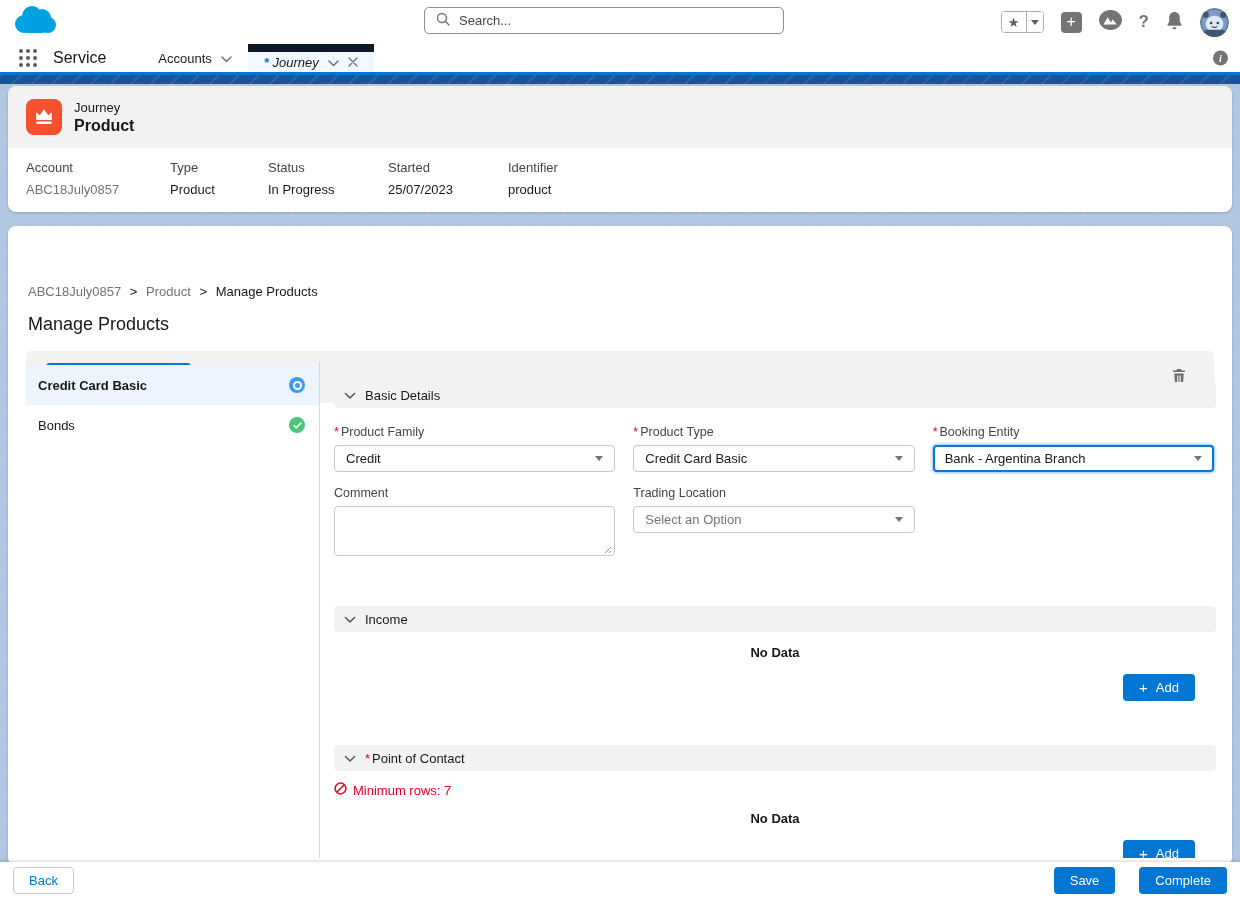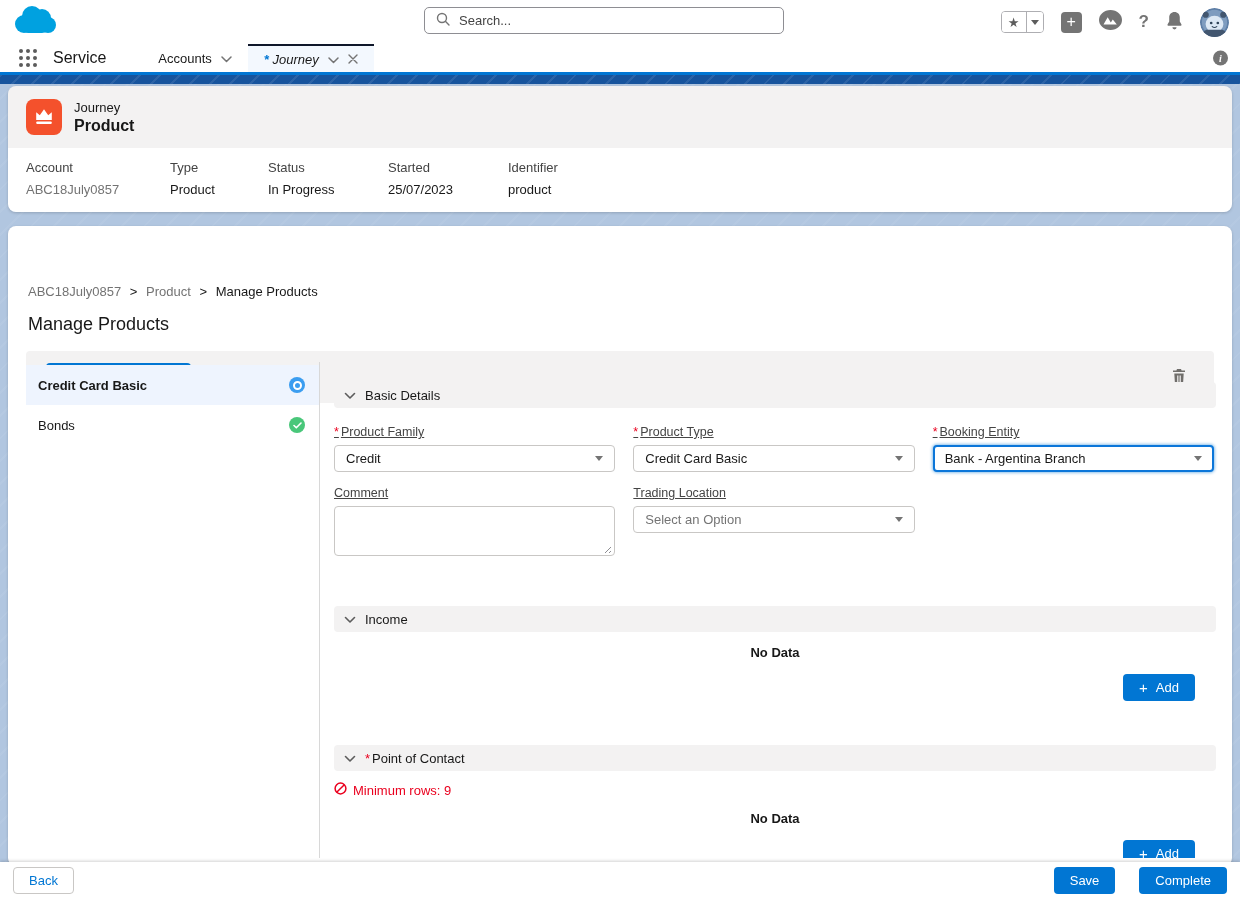--- a/index.html
+++ b/index.html
@@ -23,21 +23,21 @@
     display:flex; align-items:center; justify-content:center; font-size:16px; line-height:1; }
   .help-q { font-size:17px; font-weight:700; color:#747474; }
   .avatar { width:29px; height:29px; border-radius:50%; overflow:hidden; }
 
   
   .navbar { height:31px; background:#fff; border-bottom:3px solid #0176d3; display:flex; align-items:stretch; position:relative; }
   .waffle { display:grid; grid-template-columns:repeat(3,4px); grid-gap:3px; align-self:center; margin-left:19px; cursor:pointer; }
   .waffle span { width:4px; height:4px; border-radius:50%; background:#5c5c5c; }
   .app-name { align-self:center; font-size:16px; margin:0 36px 0 16px; }
   .tab { display:flex; align-items:center; gap:9px; padding:0 16px; font-size:13px; cursor:pointer; }
-  .tab.active { background:#f3f8fe; border-top:2px solid #0f172a; }
+  .tab.active { background:#f3f8fe; border-top:8px solid #0f172a; }
   .tab.active .tab-label { font-style:italic; }
   .dirty-marker { color:#0176d3; font-style:italic; font-weight:700; }
   .tab-x { display:flex; align-items:center; }
   .nav-info { position:absolute; right:12px; top:50%; transform:translateY(-50%); width:15px; height:15px;
     border-radius:50%; background:#747474; color:#fff; font-size:10px; font-weight:700;
     display:flex; align-items:center; justify-content:center; font-family:"Liberation Serif",serif; font-style:italic; }
 
   
   .content { position:absolute; top:75px; left:0; right:0; bottom:0; background:#b1c6e0;
     background-image:repeating-linear-gradient(135deg, rgba(255,255,255,.055) 0 2px, transparent 2px 16px); }
@@ -82,21 +82,21 @@
   .ring-icon i { display:block; width:9px; height:9px; border:2px solid #fff; border-radius:50%; }
   .check-icon { width:16px; height:16px; border-radius:50%; background:#49c77a; display:flex; align-items:center; justify-content:center; flex:none; }
 
   .right-pane { flex:1; padding:0 16px 0 14px; overflow:hidden; }
   .section-bar { background:#f3f2f2; border-radius:4px; height:26px; display:flex; align-items:center;
     gap:9px; padding:0 10px; font-size:13px; cursor:pointer; }
   .section-bar.first { margin-top:20px; }
   .req { color:#ea001e; margin-right:2px; }
 
   .form-grid { display:grid; grid-template-columns:1fr 1fr 1fr; column-gap:18px; row-gap:14px; margin-top:17px; padding-right:2px; }
-  .field-label { font-size:12.5px; color:#444; margin-bottom:6px;text-decoration:underline; }
+  .field-label { font-size:12.5px; color:#444; margin-bottom:6px; }
   .select { height:27px; border:1px solid #c9c7c5; border-radius:4px; background:#fff;
     display:flex; align-items:center; justify-content:space-between; gap:8px; padding:0 11px;
     font-size:13px; color:#181818; cursor:pointer; }
   .select .sel-caret { width:0; height:0; border-left:4.5px solid transparent; border-right:4.5px solid transparent; border-top:5.5px solid #747474; flex:none; }
   .select.focused { border:2px solid #0b76d9; box-shadow:0 0 3px 1px rgba(1,118,211,.45); padding:0 10px; }
   .select.is-placeholder { color:#747474; }
   .textarea-wrap { position:relative; }
   textarea.comment { width:100%; height:50px; border:1px solid #c9c7c5; border-radius:4px; resize:none;
     padding:6px 10px; font:13px "Liberation Sans",sans-serif; outline:none; }
   .resize-corner { position:absolute; right:4px; bottom:7px; width:9px; height:9px; pointer-events:none;
@@ -379,21 +379,21 @@
             </span>
             <span><span class="req">*</span><span>Point of Contact</span></span>
           </div>
           <div class="error-row">
             <span>
               <svg width="13" height="13" viewBox="0 0 13 13">
                   <circle cx="6.5" cy="6.5" r="5.4" fill="none" stroke="#ea001e" stroke-width="1.5"></circle>
                   <line x1="2.7" y1="10.3" x2="10.3" y2="2.7" stroke="#ea001e" stroke-width="1.5"></line>
                 </svg>
             </span>
-            <span>Minimum rows: 9</span>
+            <span>Minimum rows: 7</span>
           </div>
           <div class="no-data">No Data</div>
           <div class="add-row">
             <button class="add-btn">
               <span class="btn-plus">+</span>
               <span>Add</span>
             </button>
           </div>
 
         </div>

